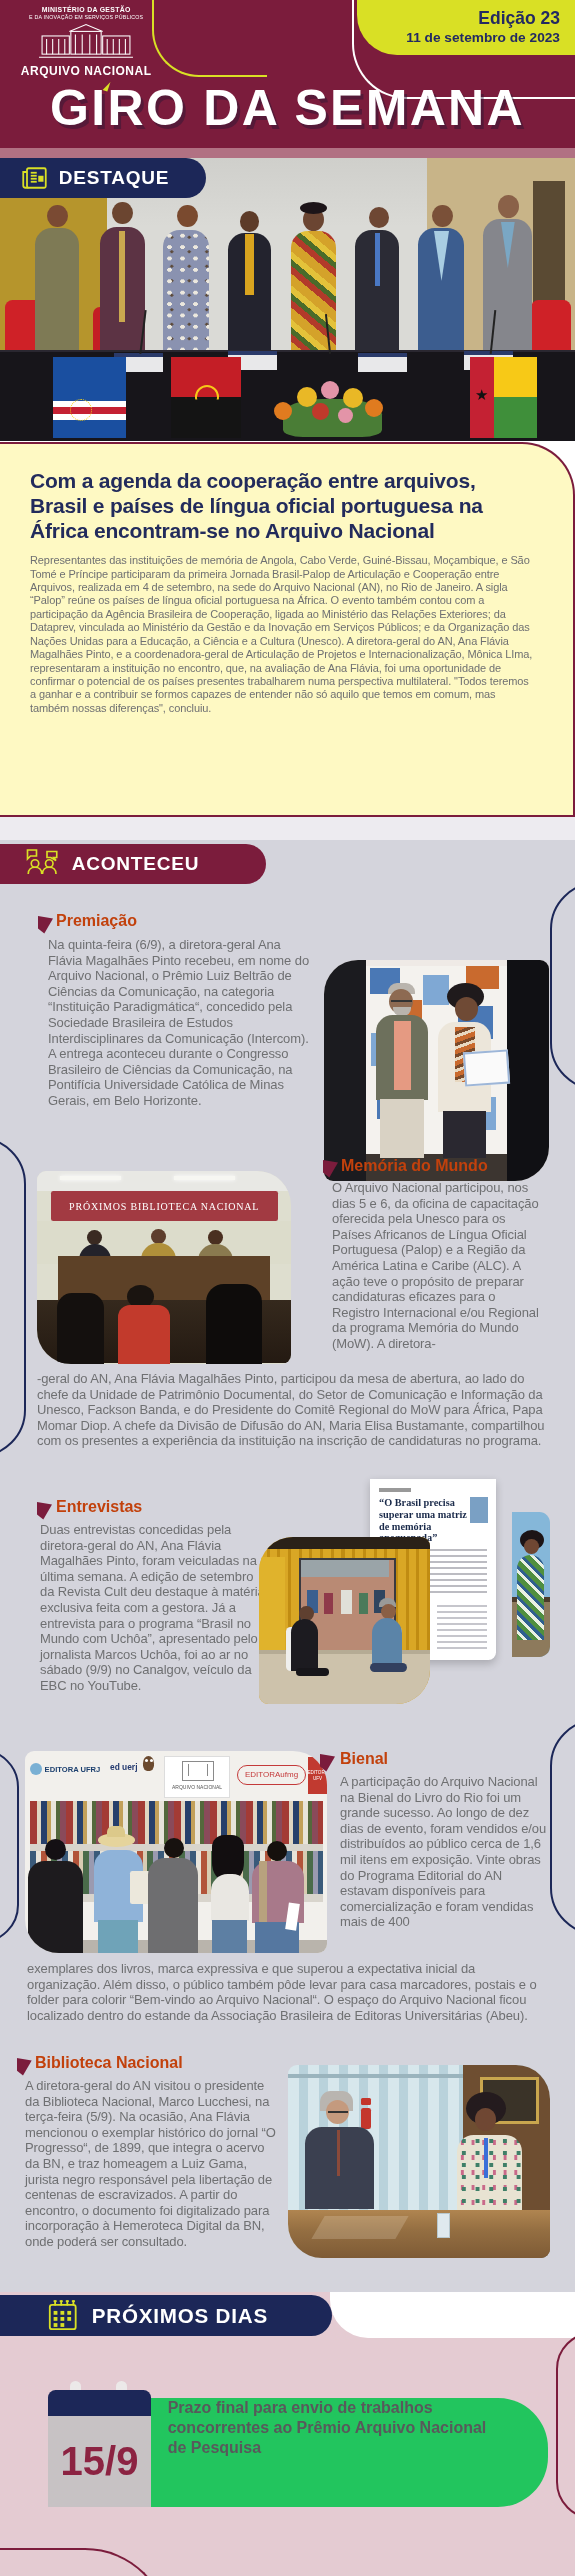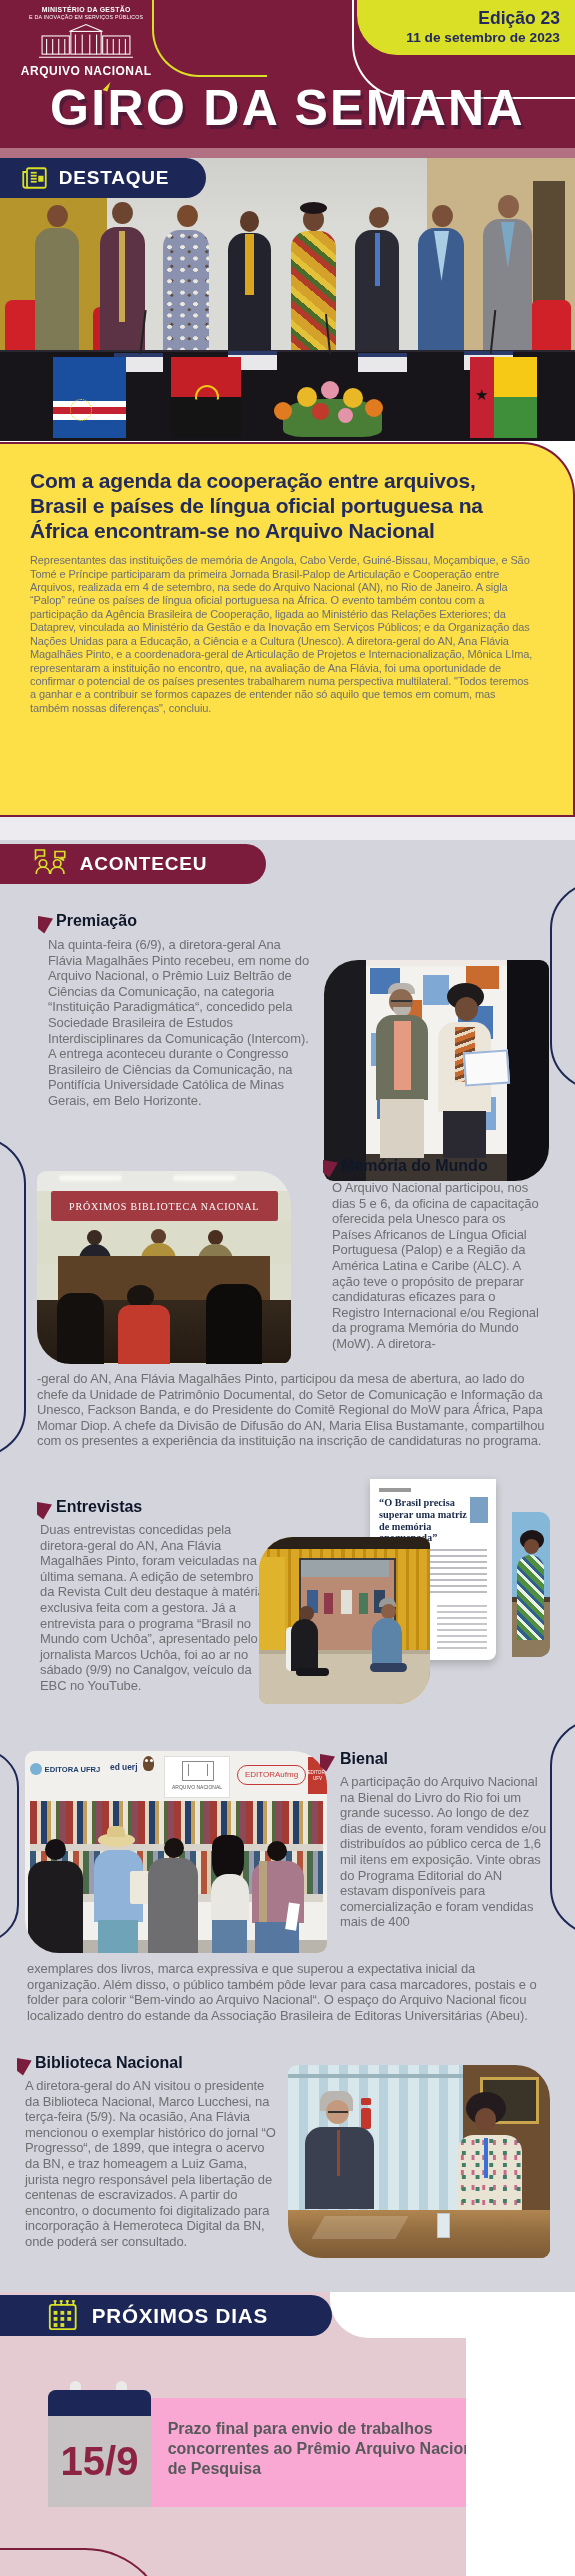--- a/index.html
+++ b/index.html
@@ -25,46 +25,46 @@
     border-bottom:10.7px solid #D9E025;transform:rotate(18deg);}
   .rose-strip{position:absolute;top:148px;left:0;width:575px;height:10px;background:#B17183;}
   
   .hero{position:absolute;top:158px;left:0;width:575px;height:283px;background:#C8B488;overflow:hidden;}
   .fig-head{position:absolute;border-radius:50%;}
   .fig-body{position:absolute;border-radius:16.7px 16.7px 0 0;}
   .badge{position:absolute;background:#1C2758;display:flex;align-items:center;color:#fff;font-weight:bold;}
   .destaque-badge{top:158px;left:0;width:206px;height:40px;border-radius:0 20px 20px 0;padding-left:21px;box-sizing:border-box;}
   .badge-label{font-size:19px;letter-spacing:0.8px;margin-left:10.7px;}
   
-  .card{position:absolute;top:442px;left:0;width:575px;height:375px;background:#fde047;box-sizing:border-box;
+  .card{position:absolute;top:442px;left:0;width:575px;height:375px;background:#fef9c3;box-sizing:border-box;
     border:0 solid #7B1C3C;border-top-width:2.3px;border-right-width:2.3px;border-bottom-width:2.3px;border-top-right-radius:53px;
     padding:24px 37px 0 30px;}
   .card h1{margin:0;font-size:21px;line-height:1.2;color:#222B5C;letter-spacing:-0.2px;}
   .card p{margin:10.7px 0 0 0;font-size:11px;line-height:1.22;color:#6F7072;letter-spacing:-0.1px;}
   
   .gap-strip{position:absolute;top:817px;left:0;width:575px;height:23px;background:#EDEBF0;}
   .aconteceu{position:absolute;top:840px;left:0;width:575px;height:1452px;background:#D4D4DC;overflow:hidden;}
-  .aconteceu-badge{top:3.8px;left:0;width:266px;height:40px;border-radius:0 20px 20px 0;background:#7B1C3C;padding-left:32px;box-sizing:border-box;}
+  .aconteceu-badge{top:3.8px;left:0;width:266px;height:40px;border-radius:0 20px 20px 0;background:#7B1C3C;padding-left:24px;box-sizing:border-box;}
   .pill-deco{position:absolute;border:2.3px solid #1C2758;border-radius:47px;}
   .pill-maroon{position:absolute;border:2.3px solid #7B1C3C;border-radius:37px;}
-  .item-title{position:absolute;font-size:16px;font-weight:bold;color:#0f172a;}
+  .item-title{position:absolute;font-size:16px;font-weight:bold;color:#c2410c;}
   .bullet{position:absolute;width:15px;height:17.5px;background:#7B1C3C;
     clip-path:polygon(0 0,100% 14%,42% 100%,0 72%);}
   .body-txt{position:absolute;font-size:13px;line-height:1.2;color:#6F7072;letter-spacing:-0.1px;}
   .photo{position:absolute;overflow:hidden;background:#ddd;}
   
-  .proximos{position:absolute;top:2292px;left:0;width:466px;height:284px;background:#E4CBD2;overflow:hidden;}
+  .proximos{position:absolute;top:2292px;left:0;width:575px;height:284px;background:#E4CBD2;overflow:hidden;}
   .white-band{position:absolute;left:330px;top:0;width:245px;height:46px;background:#fff;border-bottom-left-radius:38px;}
   .proximos-badge{top:3px;left:0;width:332px;height:41px;border-radius:0 20.6px 20.6px 0;background:#1C2758;padding-left:46px;box-sizing:border-box;}
   .cal-ring{position:absolute;width:10.7px;height:26px;background:#ECE9E9;border-radius:5.3px;}
   .cal-header{position:absolute;left:48px;top:98px;width:103px;height:26px;background:#1C2758;border-radius:7.6px 7.6px 0 0;}
   .cal-body{position:absolute;left:48px;top:124px;width:103px;height:91px;background:#C7C2C4;
     display:flex;align-items:center;justify-content:center;font-size:40px;font-weight:bold;color:#8C2342;}
-  .deadline-card{position:absolute;left:151px;top:106px;width:397px;height:109px;background:#f9a8d4;
-    border-radius:0 50px 50px 0;display:flex;align-items:center;box-sizing:border-box;padding:0 53px 7.6px 16.7px;}
+  .deadline-card{position:absolute;left:151px;top:106px;width:397px;height:109px;background:#22c55e;
+    border-radius:0 50px 50px 0;display:flex;box-sizing:border-box;padding:0 53px 7.6px 16.7px;}
   .deadline-card div{font-size:16px;line-height:1.25;font-weight:bold;color:#58595B;}
   .footer-arc{position:absolute;left:-122px;top:256px;width:289px;height:122px;
     border:0 solid #7B1C3C;border-top-width:2.3px;border-right-width:2.3px;border-top-right-radius:84px;}
   .footer-credit{position:absolute;left:114px;top:248px;width:457px;text-align:center;
     font-size:11.8px;color:#7B1C3C;}
   
   .sc{position:absolute;}
 </style>
 </head>
 <body>

